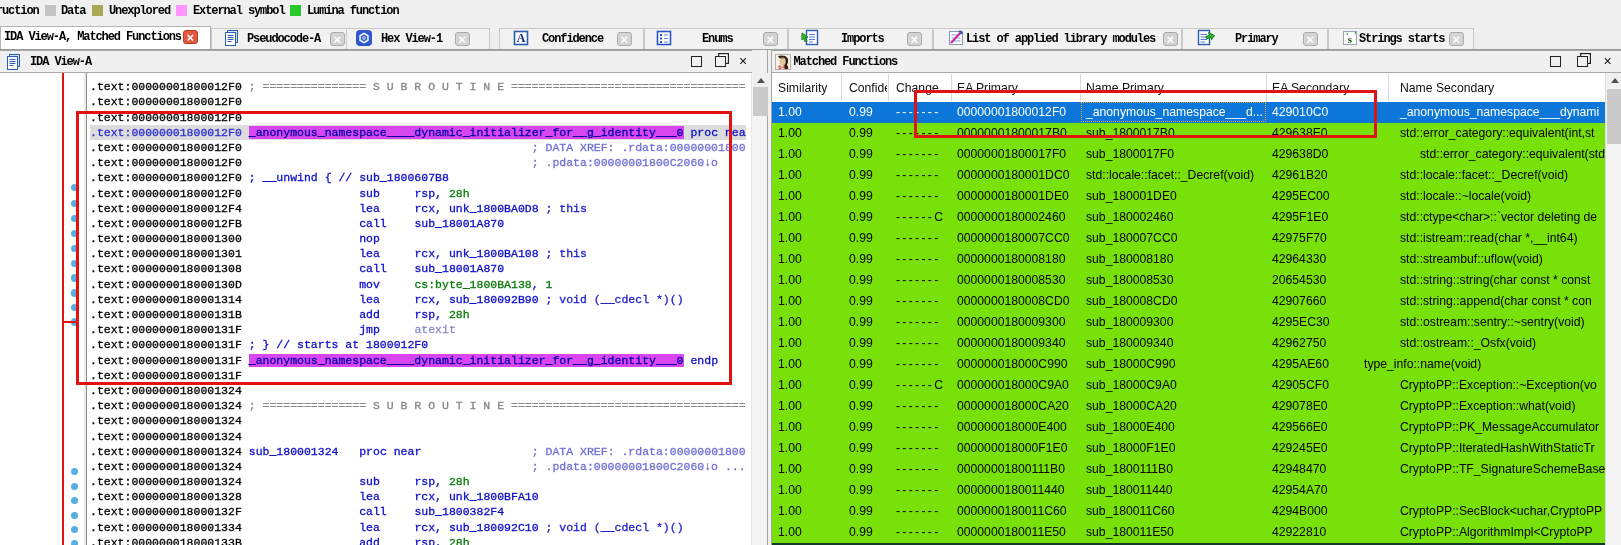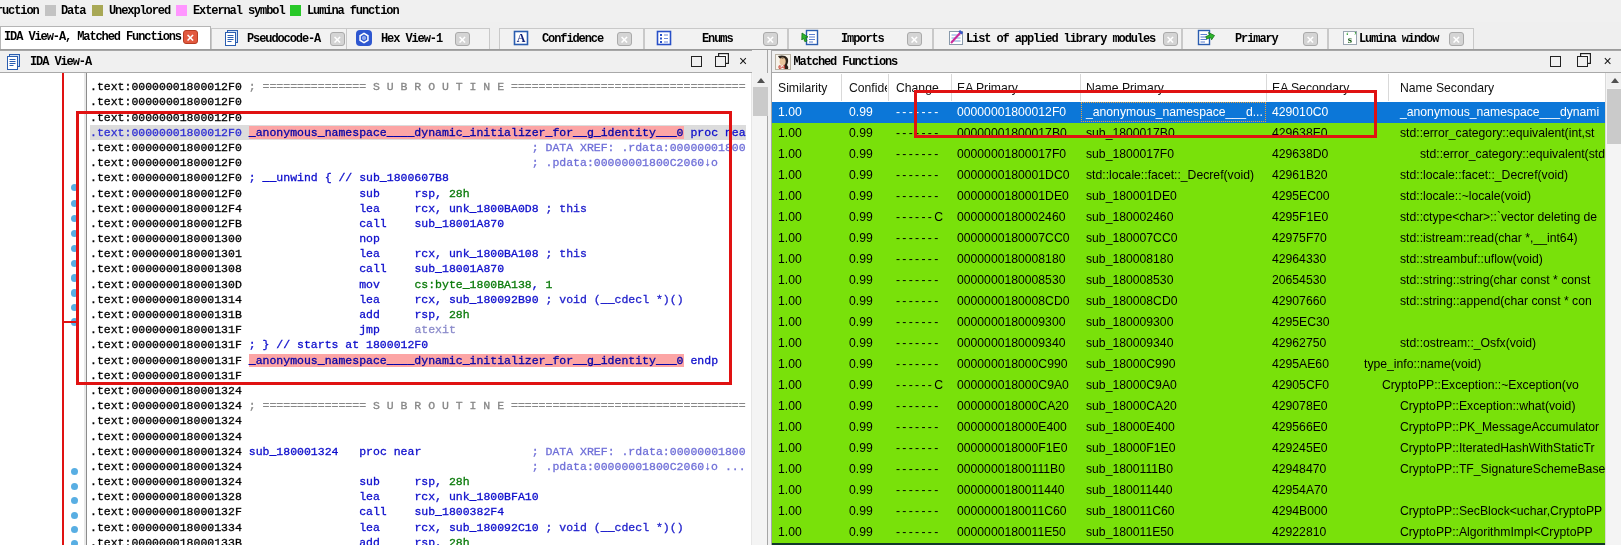--- a/index.html
+++ b/index.html
@@ -23,21 +23,21 @@
 .wbtn{position:absolute;top:5px;width:11px;height:11px}
 
 #lpc{position:absolute;left:0;top:72.5px;width:766.5px;height:472.5px;background:#fff}
 #lline{position:absolute;left:86px;top:72.5px;width:1px;height:472.5px;background:#8c8c8c}
 #lpr{position:absolute;left:766.5px;top:50px;width:1px;height:495px;background:#a6a6a6}
 #listing{position:absolute;left:87.5px;top:72.5px;width:658px;height:472.5px;overflow:hidden;
  font:11.5px/15.2px "Liberation Mono",monospace;white-space:pre;padding:6.7px 0 0 2.5px;color:#000;-webkit-text-stroke:0.3px currentColor}
 .ln{height:15.2px;white-space:pre}
 .a{color:#000}.g{color:#878787}.b{color:#0e0ecc}.c{color:#2222cc}.x{color:#7070d8}
 .n{color:#0a7a0a}.t{color:#0a7a0a}.e{color:#8c8ccb}
-.y{color:#0404a8;background:#fca5a5}
+.y{color:#0404a8;background:#d946ef}
 .hl{color:#2f2fd3}
 .cur{background:#dcdcdc}
 .dot{position:absolute;left:71px;width:7.2px;height:7.2px;border-radius:50%;background:#58aee3}
 
 .sbar{position:absolute;background:#f4f4f4}
 .sarr{position:absolute;background:#f0f0f0;text-align:center}
 .sarr:after{content:"";position:absolute;left:4px;top:5px;border:4px solid transparent;border-bottom:5px solid #505050;border-top:none}
 .sthumb{position:absolute;background:#cacaca}
 
 #rpl{position:absolute;left:771px;top:50px;width:1px;height:495px;background:#a6a6a6}
@@ -161,21 +161,21 @@
       <span class="tlb" style="left:52.5px">Primary</span>
       <i class="xg" style="left:120.5px">×</i>
     </div>
     <div class="tab" style="left:1328px;width:146px">
       <span class="tic" style="left:12px"><svg width="18" height="18" viewBox="0 0 18 18">
           <rect x="2.5" y="2.5" width="13" height="13" fill="#fff" stroke="#9aa5b1"></rect>
           <text x="5" y="9" font-family="Liberation Serif" font-size="8" font-weight="bold" fill="#2a9a2a">‘</text>
           <text x="13" y="9" font-family="Liberation Serif" font-size="8" font-weight="bold" fill="#2a9a2a">’</text>
           <text x="9" y="13.5" font-family="Liberation Serif" font-size="11" font-weight="bold" fill="#1a5c1a" text-anchor="middle">s</text>
         </svg></span>
-      <span class="tlb" style="left:30px">Lumina window</span>
+      <span class="tlb" style="left:30px">Strings starts</span>
       <i class="xg" style="left:120px">×</i>
     </div>
   </div>
 <div class="ptitle" style="left:0;width:752px">
  <span class="tic" style="left:5px;top:2px"><svg width="18" height="18" viewBox="0 0 18 18">
         <rect x="4.5" y="1.5" width="10" height="12" fill="#cfe0f4" stroke="#2a5db0"></rect>
         <rect x="2.5" y="3.5" width="10" height="13" fill="#fff" stroke="#2a5db0"></rect>
         <g stroke="#2a5db0">
           <line x1="4.5" y1="6.5" x2="10.5" y2="6.5"></line>
           <line x1="4.5" y1="8.5" x2="10.5" y2="8.5"></line>
@@ -331,20 +331,21 @@
     <span style="left:500px">42907660</span>
     <span style="left:628px">std::string::append(char const * con</span>
   </div>
 <div class="trow" style="top:311.5px">
     <span style="left:6px">1.00</span>
     <span style="left:77px">0.99</span>
     <span class="chg" style="left:124px">-------</span>
     <span style="left:185px">0000000180009300</span>
     <span style="left:314px">sub_180009300</span>
     <span style="left:500px">4295EC30</span>
+    <span style="left:628px">std::ostream::sentry::~sentry(void)</span>
   </div>
 <div class="trow" style="top:332.5px">
     <span style="left:6px">1.00</span>
     <span style="left:77px">0.99</span>
     <span class="chg" style="left:124px">-------</span>
     <span style="left:185px">0000000180009340</span>
     <span style="left:314px">sub_180009340</span>
     <span style="left:500px">42962750</span>
     <span style="left:628px">std::ostream::_Osfx(void)</span>
   </div>
@@ -357,21 +358,21 @@
     <span style="left:500px">4295AE60</span>
     <span style="left:592px">type_info::name(void)</span>
   </div>
 <div class="trow" style="top:374.5px">
     <span style="left:6px">1.00</span>
     <span style="left:77px">0.99</span>
     <span class="chg" style="left:124px">------C</span>
     <span style="left:185px">000000018000C9A0</span>
     <span style="left:314px">sub_18000C9A0</span>
     <span style="left:500px">42905CF0</span>
-    <span style="left:610px">CryptoPP::Exception::~Exception(vo</span>
+    <span style="left:628px">CryptoPP::Exception::~Exception(vo</span>
   </div>
 <div class="trow" style="top:395.5px">
     <span style="left:6px">1.00</span>
     <span style="left:77px">0.99</span>
     <span class="chg" style="left:124px">-------</span>
     <span style="left:185px">000000018000CA20</span>
     <span style="left:314px">sub_18000CA20</span>
     <span style="left:500px">429078E0</span>
     <span style="left:628px">CryptoPP::Exception::what(void)</span>
   </div>

